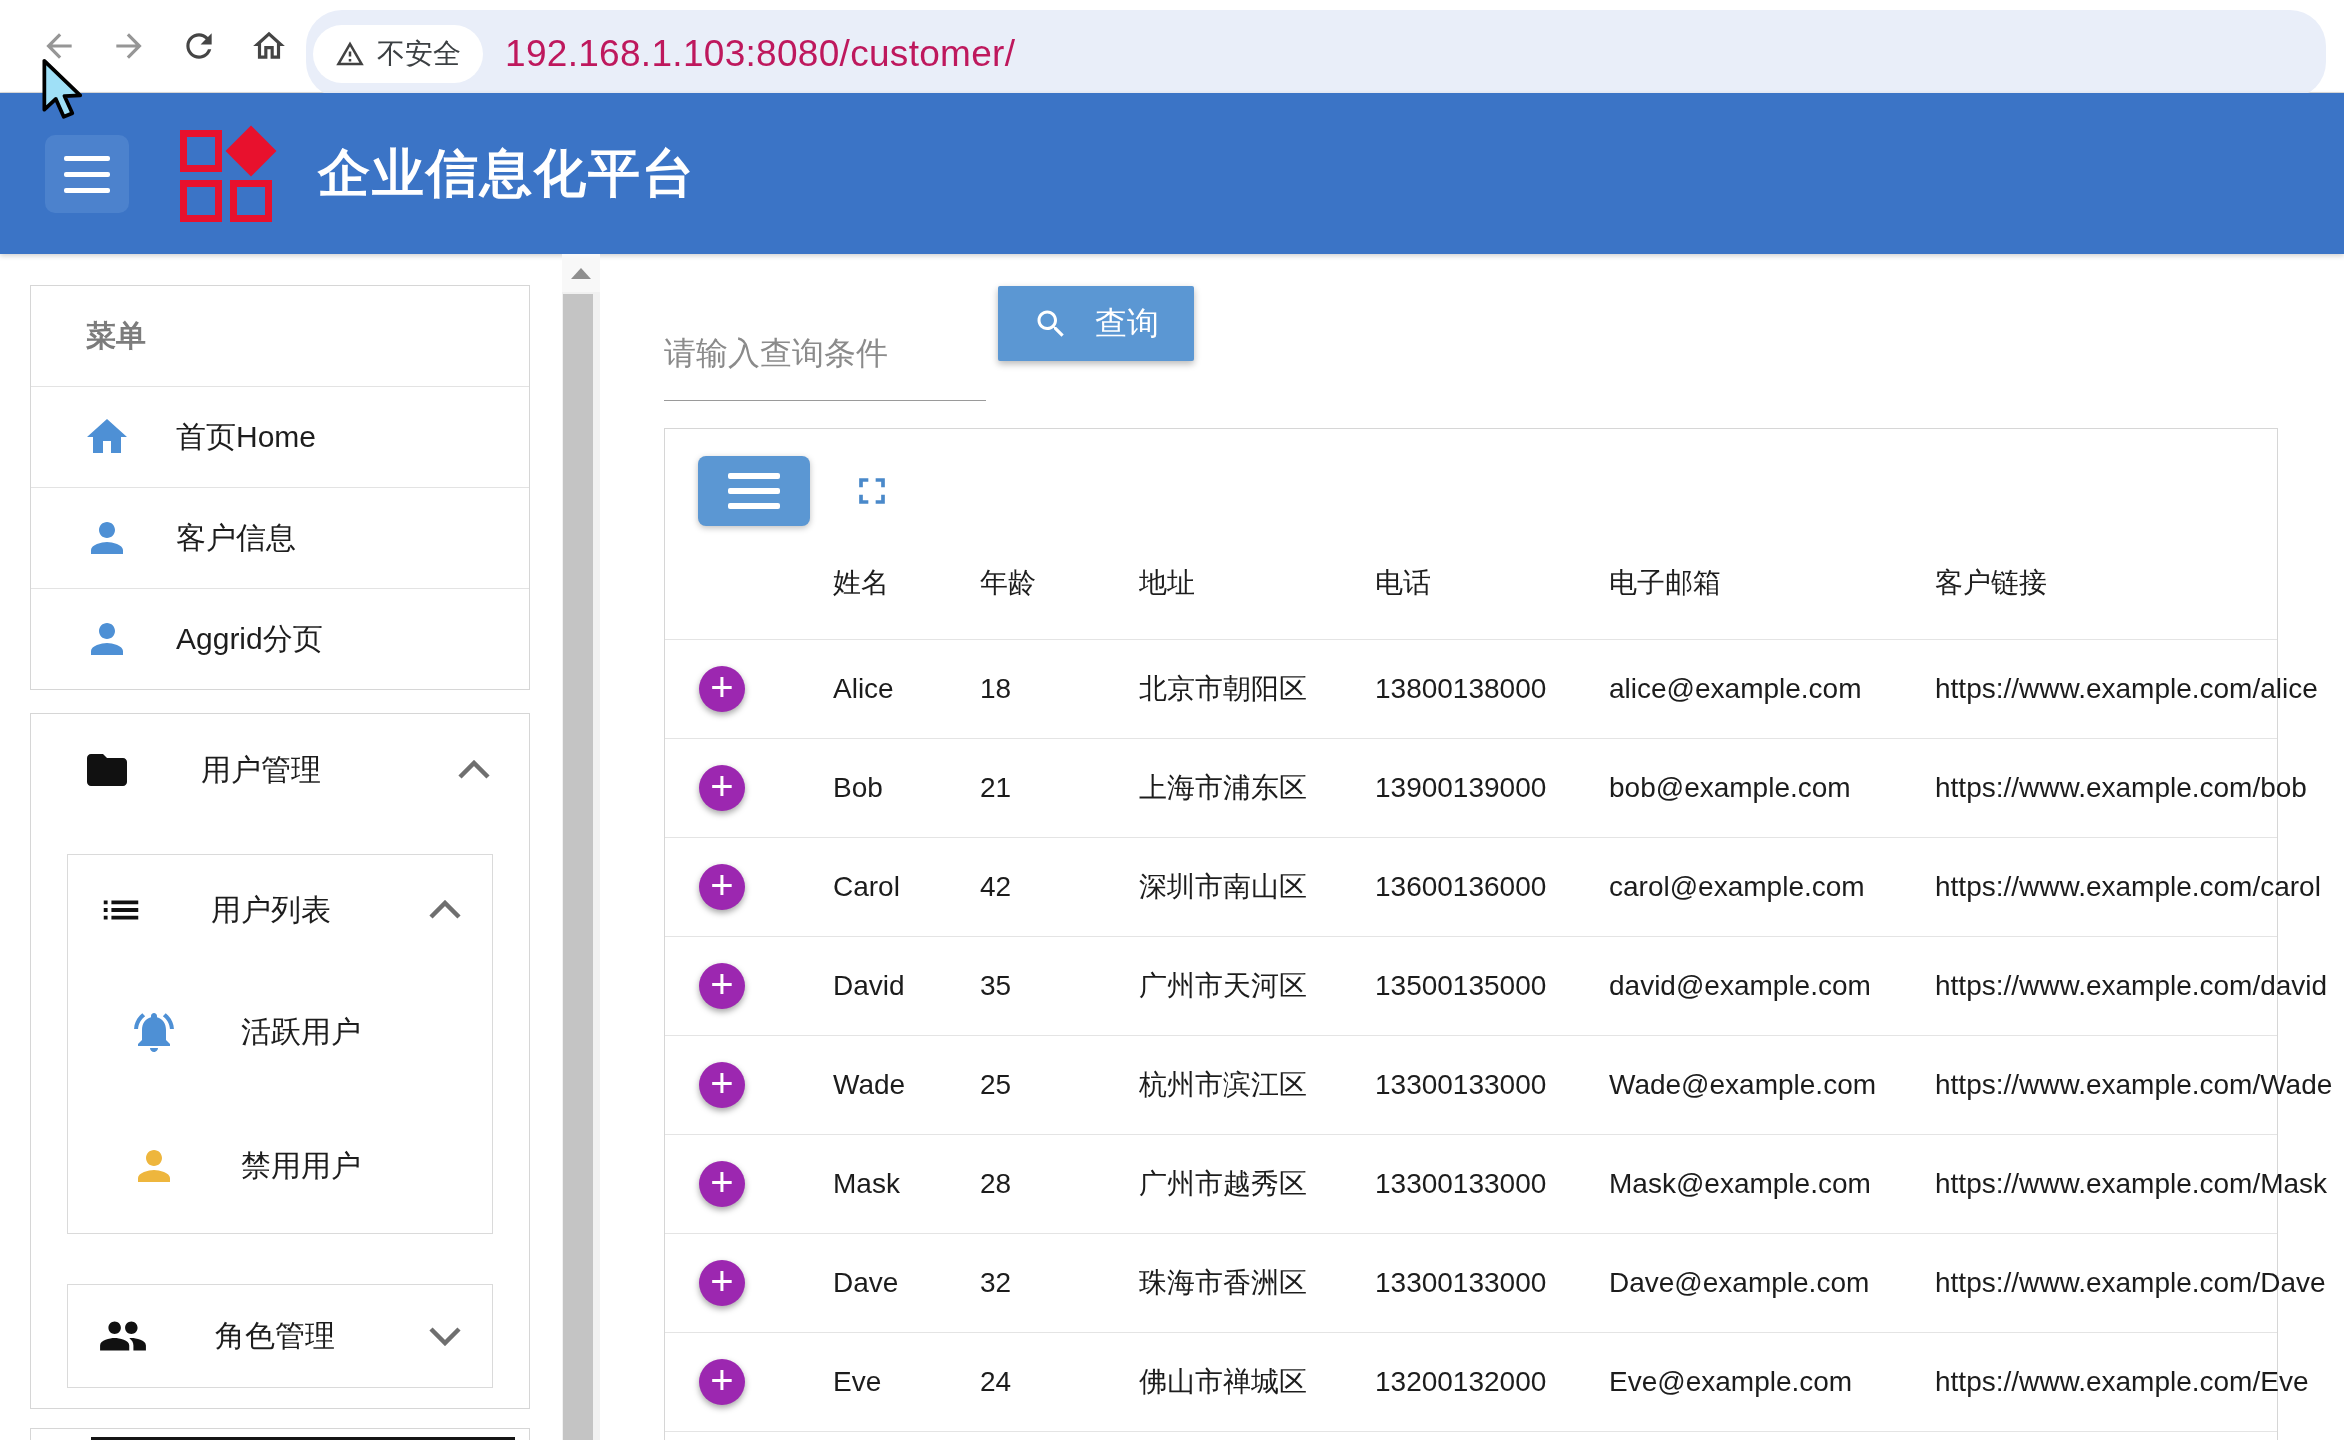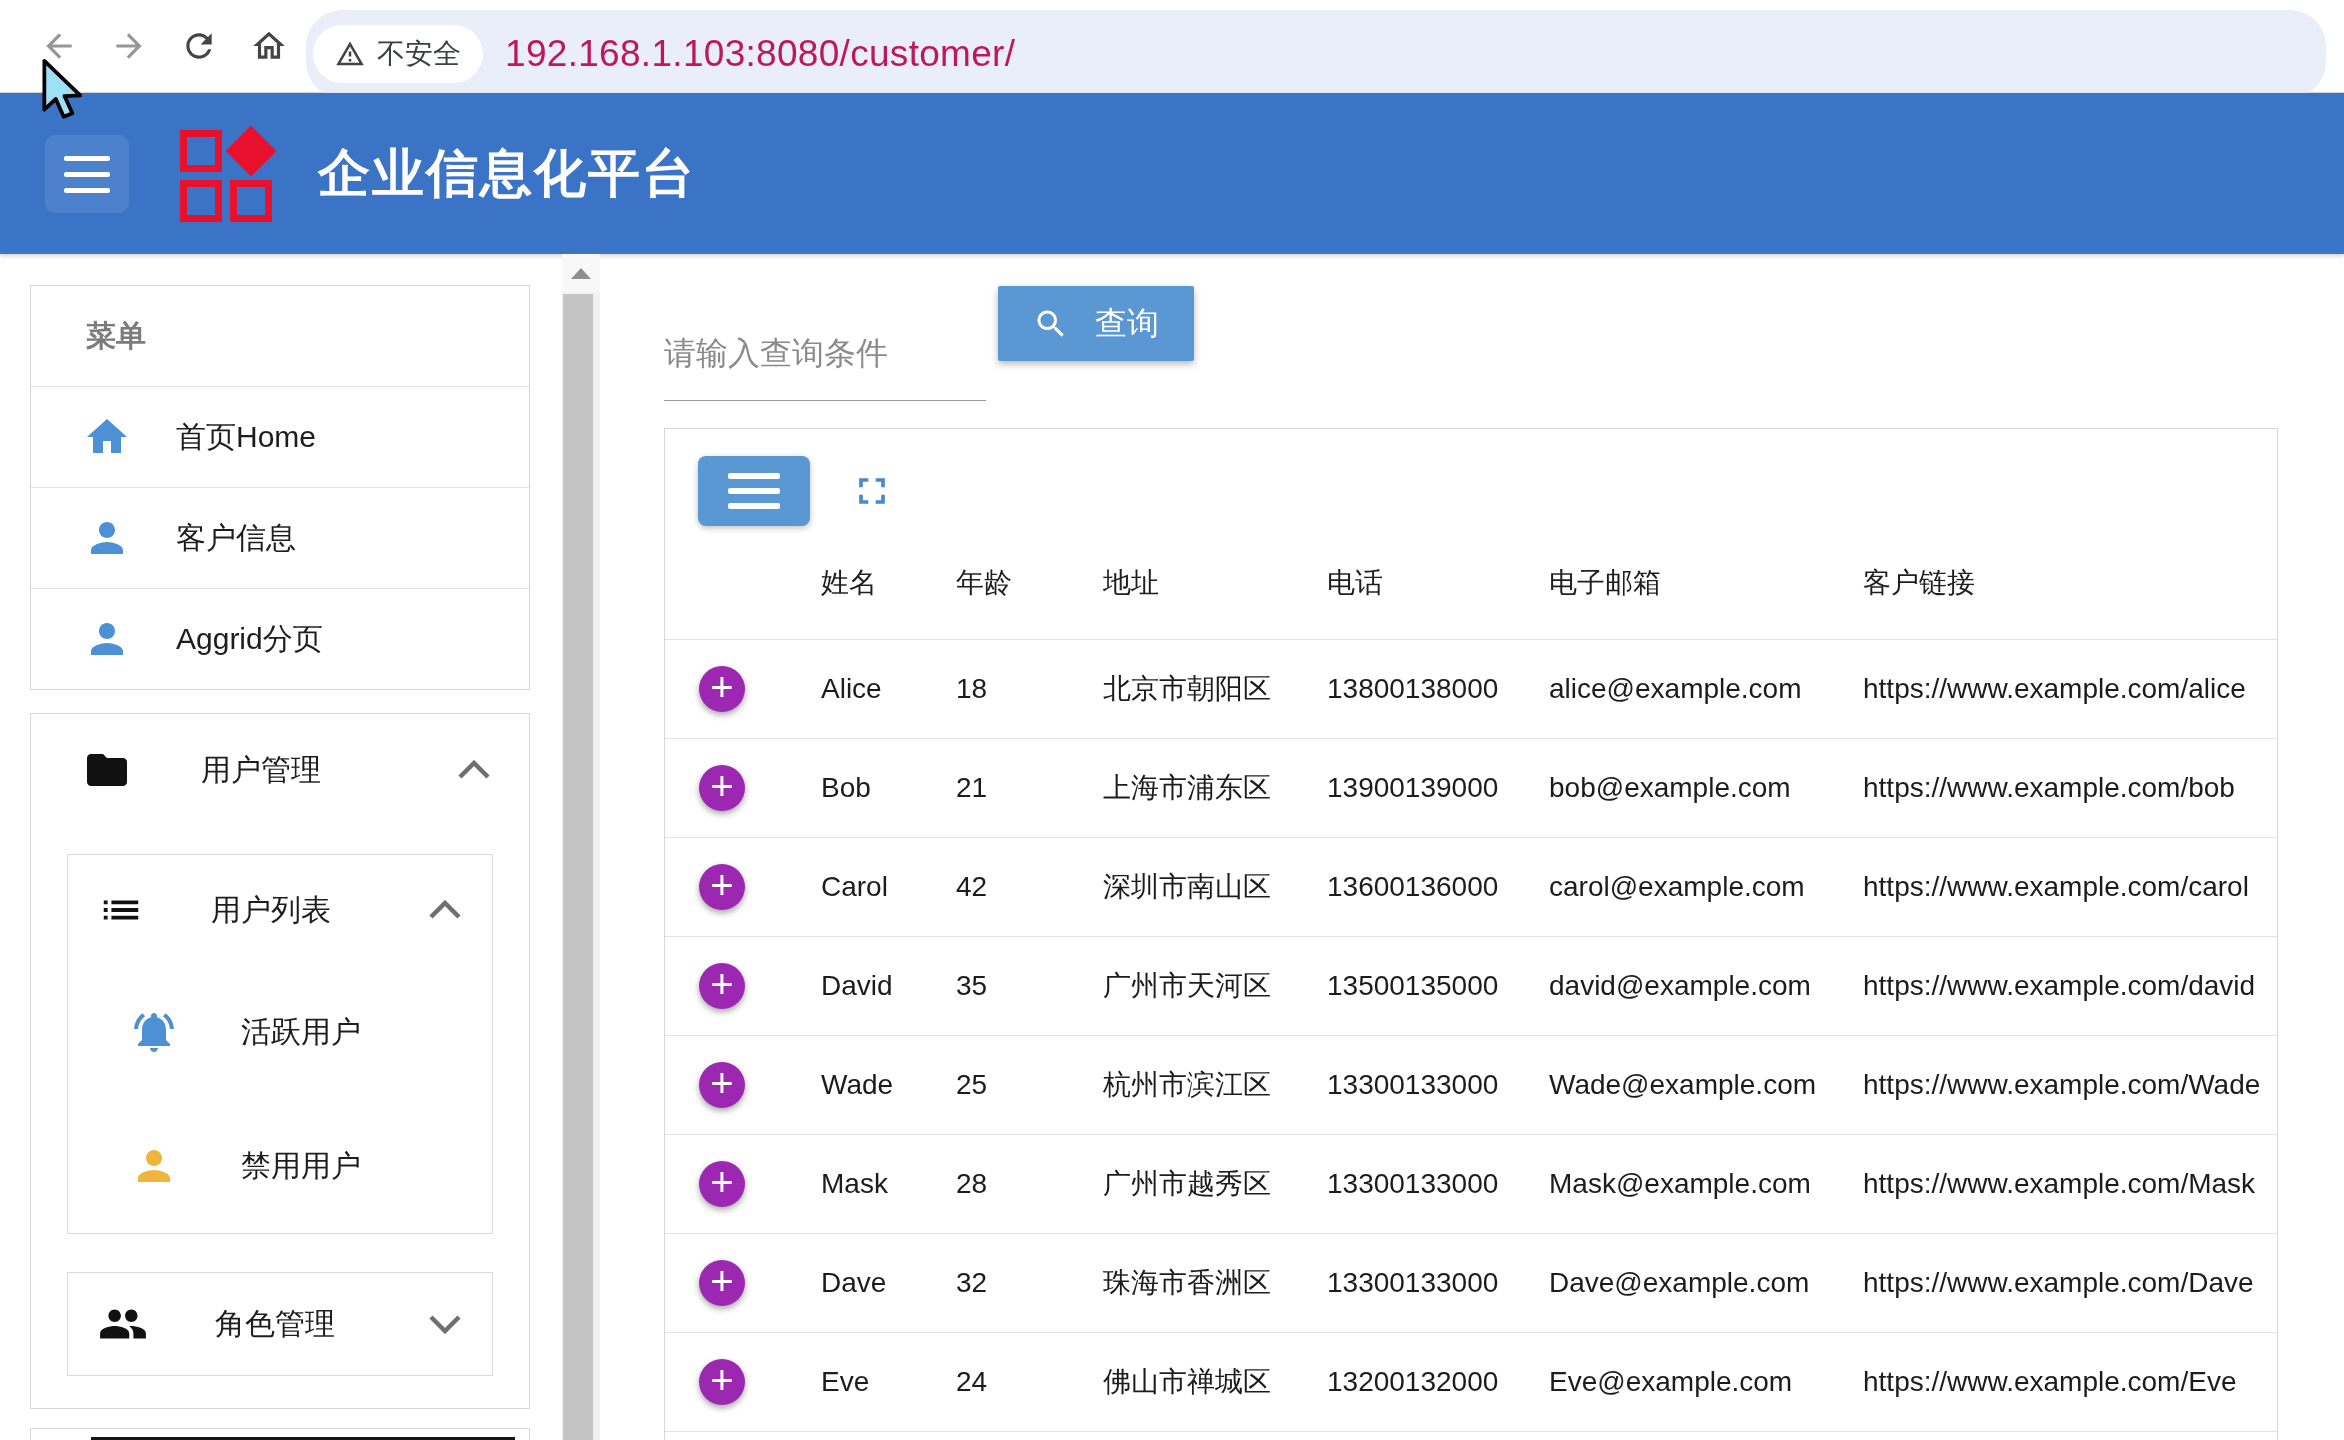--- a/index.html
+++ b/index.html
@@ -50,21 +50,21 @@
   .row-um .lbl{margin-left:70px;font-size:30px;color:#1d1d1d;}
   .chev{margin-left:auto;margin-right:38px;width:34px;height:20px;flex:none;}
   .nested{margin:28px auto 0;width:426px;border:1px solid #dadada;box-sizing:border-box;}
   .row-ul{height:110px;}
   .row-ul .s-ic{margin-left:30px;width:46px;height:46px;flex:none;}
   .row-ul .lbl{margin-left:67px;font-size:30px;color:#1d1d1d;}
   .row-ul .chev{margin-right:30px;}
   .row-au,.row-du{height:134px;}
   .row-au .s-ic,.row-du .s-ic{margin-left:62px;width:48px;height:48px;flex:none;}
   .row-au .lbl,.row-du .lbl{margin-left:63px;font-size:30px;color:#1d1d1d;}
-  .nested2{margin:38px auto 0;width:426px;height:104px;border:1px solid #dadada;box-sizing:border-box;}
+  .nested2{margin:50px auto 0;width:426px;height:104px;border:1px solid #dadada;box-sizing:border-box;}
   .row-rm{height:100%;}
   .row-rm .s-ic{margin-left:30px;width:50px;height:50px;flex:none;}
   .row-rm .lbl{margin-left:67px;font-size:30px;color:#1d1d1d;}
   .row-rm .chev{margin-right:30px;}
   .cardC{position:absolute;left:30px;top:1428px;width:500px;height:60px;background:#fff;border:1px solid #d6d6d6;box-sizing:border-box;overflow:hidden;}
   .cardC .dark{margin:8px 14px 0 60px;height:40px;background:#151515;}
 
   
   .sbtrack{position:absolute;left:562px;top:254px;width:38px;height:1186px;background:#f1f1f1;}
   .sbbtn{height:38px;background:#f8f8f8;display:flex;align-items:center;justify-content:center;cursor:pointer;}
@@ -76,21 +76,21 @@
   .search-input::placeholder{color:#8b8b8b;}
   .query-btn{position:absolute;left:998px;top:286px;width:196px;height:75px;background:#5b97d3;border:none;border-radius:2px;color:#fff;font-size:32px;display:flex;align-items:center;justify-content:center;gap:26px;box-shadow:0 3px 7px rgba(0,0,0,.28);cursor:pointer;font-family:inherit;}
 
   
   .card{position:absolute;left:664px;top:428px;width:1614px;height:1100px;border:1px solid #d6d6d6;background:#fff;box-sizing:border-box;}
   .card-toolbar{display:flex;align-items:center;margin:27px 0 0 33px;height:70px;}
   .tbl-menu-btn{width:112px;height:70px;background:#5b97d3;border:none;border-radius:8px;display:flex;flex-direction:column;align-items:center;justify-content:center;gap:9px;box-shadow:0 2px 6px rgba(0,0,0,.25);cursor:pointer;}
   .tbl-menu-btn i{display:block;width:52px;height:6px;background:#fff;border-radius:2px;}
   .fullscreen{margin-left:40px;cursor:pointer;}
 
-  .thead,.tr{display:grid;grid-template-columns:156px 135px 147px 224px 222px 314px 1fr;align-items:center;}
+  .thead,.tr{display:grid;grid-template-columns:156px 135px 147px 224px 222px 314px 1fr;align-items:center;gap:12px;}
   .thead{height:113px;font-size:28px;color:#1e1e1e;font-weight:500;}
   .tr{height:98px;border-top:1px solid #e4e4e4;font-size:28px;color:#1c1c1c;cursor:default;}
   .td-exp{padding-left:34px;}
   .plus{width:46px;height:46px;border-radius:50%;background:#9c27b0;color:#fff;border:none;display:flex;align-items:center;justify-content:center;box-shadow:0 3px 6px rgba(0,0,0,.35);cursor:pointer;font-family:inherit;}
   .plus span{font-size:40px;line-height:1;margin-top:-5px;}
   .partial{position:relative;}
 </style>
 </head>
 <body>
 

